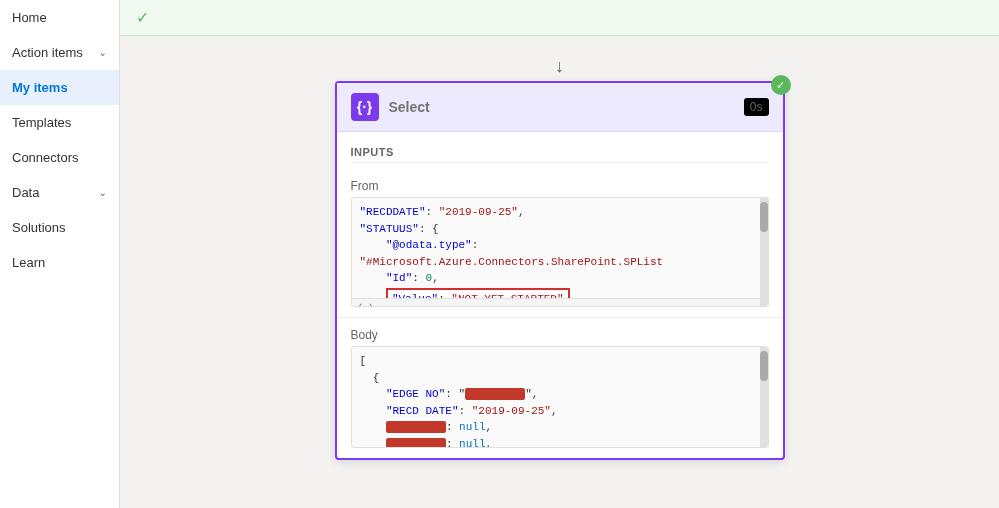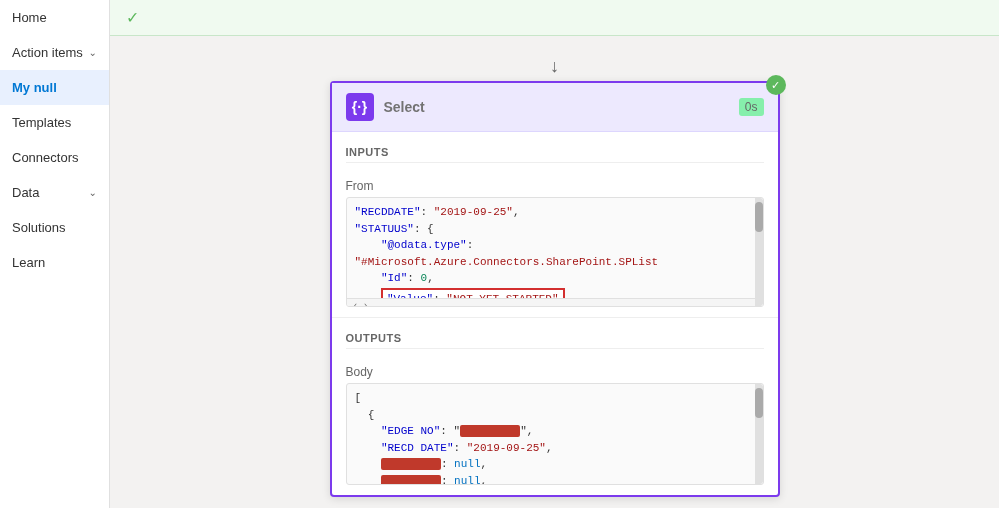--- a/index.html
+++ b/index.html
@@ -1,20 +1,20 @@
 <!DOCTYPE html>
 <html><head>
   <meta charset="utf-8">
   <style>
     * { box-sizing: border-box; margin: 0; padding: 0; }
     body { font-family: 'Segoe UI', Arial, sans-serif; font-size: 13px; background: #f3f2f1; display: flex; height: 508px; overflow: hidden; }
 
     
     .sidebar {
-      width: 110px;
+      width: 120px;
       background: #fff;
       border-right: 1px solid #e0e0e0;
       display: flex;
       flex-direction: column;
       height: 100%;
       flex-shrink: 0;
     }
     .sidebar-item {
       padding: 10px 12px;
       cursor: pointer;
@@ -104,21 +104,21 @@
     }
     .select-title {
       font-weight: 600;
       font-size: 14px;
       color: #737373;
       flex: 1;
     }
     .select-duration {
       font-size: 12px;
       color: #666;
-      background: #86efac;
+      background: #000000;
       padding: 2px 6px;
       border-radius: 3px;
     }
     .success-badge {
       position: absolute;
       top: -8px;
       right: -8px;
       background: #5cb85c;
       border-radius: 50%;
       width: 20px;
@@ -230,21 +230,21 @@
 
 <nav class="sidebar">
   <div class="sidebar-item">
     <span>Home</span>
   </div>
   <div class="sidebar-item">
     <span>Action items</span>
     <span class="sidebar-chevron">⌄</span>
   </div>
   <div class="sidebar-item active">
-    <span>My null</span>
+    <span>My items</span>
   </div>
   <div class="sidebar-item">
     <span>Templates</span>
   </div>
   <div class="sidebar-item">
     <span>Connectors</span>
   </div>
   <div class="sidebar-item">
     <span>Data</span>
     <span class="sidebar-chevron">⌄</span>
@@ -305,21 +305,20 @@
             <div class="code-box-scroll-thumb"></div>
           </div>
           <div class="code-box-bottom">
             <span class="scroll-arrow">‹</span>
             <span class="scroll-arrow">›</span>
           </div>
         </div>
       </div>
 
       <div class="outputs-section">
-        <div class="section-title">OUTPUTS</div>
         <div class="field-label">Body</div>
         <div class="code-box">
           <div class="code-box-inner">
             <div>[</div>
             <div>&nbsp;&nbsp;{</div>
             <div>
               &nbsp;&nbsp;&nbsp;&nbsp;<span class="code-key">"EDGE NO"</span><span>: "</span><span class="blurred-text"></span><span>",</span>
             </div>
             <div>
               &nbsp;&nbsp;&nbsp;&nbsp;<span class="code-key">"RECD DATE"</span><span>: </span><span class="code-string">"2019-09-25"</span><span>,</span>

